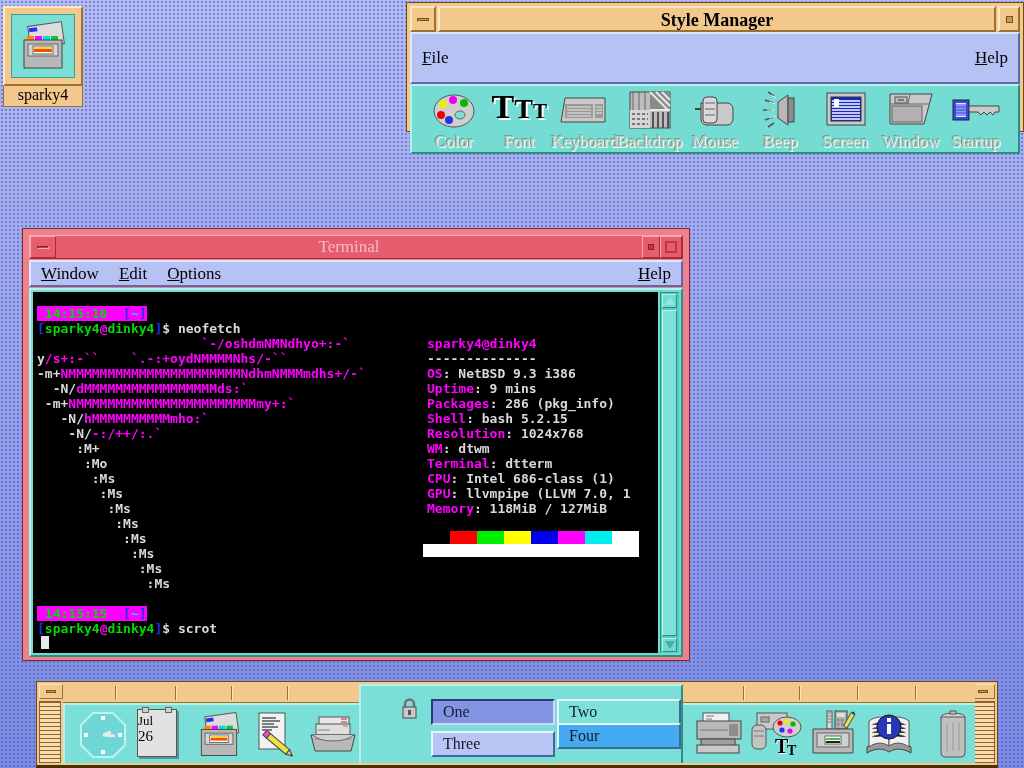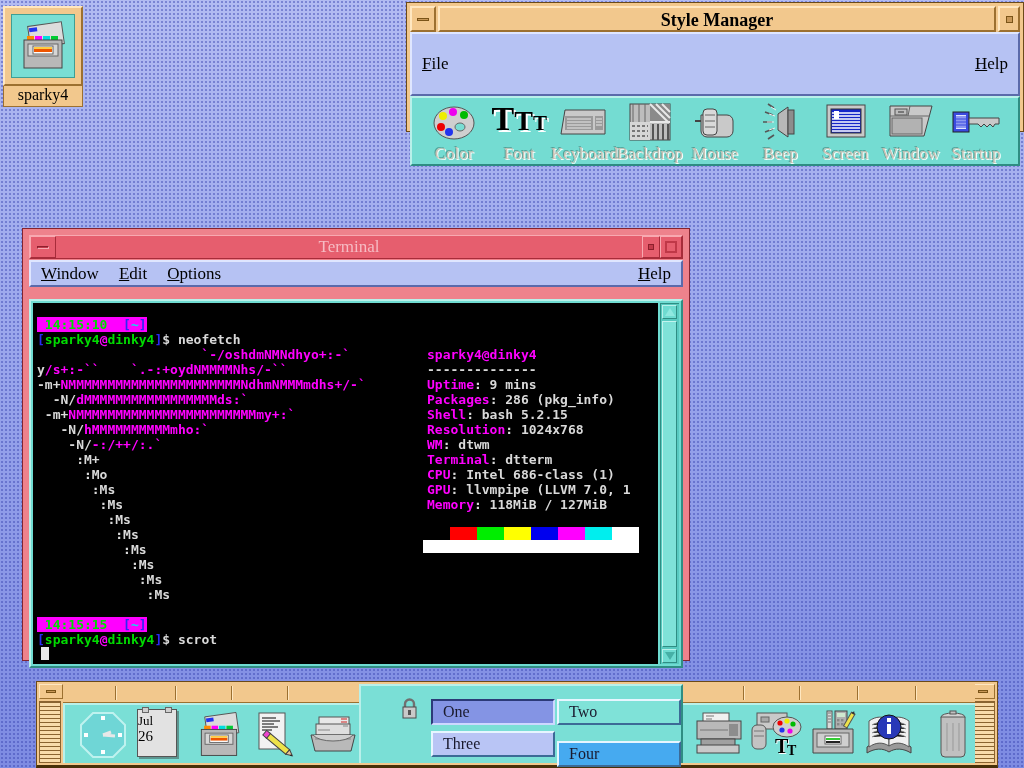--- a/index.html
+++ b/index.html
@@ -23,21 +23,21 @@
   #sparky-icon .box { width:80px; height:80px; padding:6px; }
   #sparky-icon .face { width:64px; height:64px; background:#79ded4; border:1px solid #3f9e94;
     display:flex; align-items:center; justify-content:center; }
   #sparky-icon .lbl { display:block; margin-top:0px; background:#f2c88d; border:1px solid #9c7030;
     border-top:none; font-size:16px; color:#000; padding:0 2px 2px 2px; }
 
   
   .menubar { background:#b6c2f3; display:flex; align-items:center; font-size:17px; color:#000;
     border-top:2px solid #dfe6ff; border-left:2px solid #dfe6ff;
     border-bottom:2px solid #5b6aaa; border-right:2px solid #5b6aaa; }
-  .menubar .mi { padding:20px 10px; }
+  .menubar .mi { padding:14px 10px; }
   .menubar .mi::first-letter { text-decoration:underline; }
   .menubar .spacer { flex:1; }
   .tb-btn { display:flex; align-items:center; justify-content:center; }
 
   
   #style-manager { position:absolute; left:406px; top:2px; width:618px; height:130px;
     background:#f2c88d; border:1px solid #6b4a18; padding:3px; }
   #sm-titlebar { height:26px; display:flex;font-weight:bold; }
   #sm-title { flex:1; text-align:center; font-size:18px; color:#000; line-height:24px;
     border-top:2px solid #ffe7c0; border-left:2px solid #ffe7c0;
@@ -65,21 +65,21 @@
     border-right:1px solid #a72c3a; border-bottom:1px solid #a72c3a; }
   #t-title { flex:1; text-align:center; font-size:17px; color:#f6bcc4; line-height:22px; }
   .t-btn { background:#e65e6e; border-top:1px solid #f8a9b1; border-left:1px solid #f8a9b1;
     border-right:1px solid #a72c3a; border-bottom:1px solid #a72c3a; }
   #t-menu-btn { width:26px; border-right:1px solid #a72c3a; }
   .t-dash { width:12px; height:3px; background:#c23a4a; border-top:1px solid #8d1f2c; border-left:1px solid #8d1f2c; border-bottom:1px solid #f8a9b1; border-right:1px solid #f8a9b1; }
   #t-min { width:18px; } #t-max { width:22px; }
   .t-dot { width:6px; height:6px; background:#c23a4a; border:1px solid #8d1f2c; }
   .t-sq { width:12px; height:12px; background:transparent; border:2px solid #c03848; }
   #t-menubar { height:27px; margin-top:1px; }
-  #t-content { height:369px; margin-top:12px; background:#6fdbd1; padding:2px; display:flex;
+  #t-content { height:369px; margin-top:1px; background:#6fdbd1; padding:2px; display:flex;
     border-top:2px solid #b9f0ea; border-left:2px solid #b9f0ea;
     border-right:2px solid #2f8d83; border-bottom:2px solid #2f8d83; }
   #t-black { position:relative; flex:1; background:#000; overflow:hidden;
     font-family:"DejaVu Sans Mono", monospace; font-weight:bold; font-size:13px; }
   .tl { height:15px; line-height:15px; white-space:pre; padding-left:4px; }
   .tl .bgmag { background:#ff00ff; }
   #t-art { position:absolute; left:0; top:14px; }
   #t-info { position:absolute; left:390px; top:44px; }
   .c-w { color:#d9d9d9; } .c-m { color:#ff00ff; } .c-g { color:#00dc00; }
   .c-b { color:#2a2af5; } .c-c { color:#00e8e8; }
@@ -129,21 +129,21 @@
   
   .ws { position:absolute; width:124px; height:26px; font-size:16px; color:#1a1a2e;
     padding-left:10px; display:flex; align-items:center; cursor:pointer; }
   .ws.raised { border-top:2px solid #e6f6ff; border-left:2px solid #e6f6ff;
     border-right:2px solid #3c6a96; border-bottom:2px solid #3c6a96; }
   .ws.sunken { border-top:2px solid #2c3a78; border-left:2px solid #2c3a78;
     border-right:2px solid #cdd8ff; border-bottom:2px solid #cdd8ff; }
   #ws-0 { left:70px; top:13px; background:#8494e4; }
   #ws-1 { left:196px; top:13px; background:#7fe2d8; }
   #ws-2 { left:70px; top:45px; background:#b9c5f5; }
-  #ws-3 { left:196px; top:37px; background:#46aaf0;margin-top:18px; }
+  #ws-3 { left:196px; top:37px; background:#46aaf0; }
   #ws-lock { left:40px; top:12px; position:absolute; }
   #busy-light { position:absolute; left:326px; top:18px; width:26px; height:9px;
     background:repeating-linear-gradient(90deg,#f0e060 0 2px,#9a7838 2px 4px);
     border:1px solid #6b4a18; }
   #exit-btn { position:absolute; left:328px; top:52px; width:32px; height:24px; background:#fff;
     border:2px solid #000; color:#000; font-family:"Liberation Sans",sans-serif;
     font-size:11px; font-weight:bold; display:flex; align-items:center; justify-content:center;
     letter-spacing:-0.5px; cursor:pointer; }
   #exit-btn span { transform:scaleX(0.85); }
   .cal-body { width:40px; height:48px; background:#e2e2e2; border:1px solid #555;
@@ -352,20 +352,21 @@
             <div class="tl"><span class="c-w">             :Ms</span></div>
             <div class="tl"><span class="c-w">              :Ms</span></div>
             <div class="tl"></div>
             <div class="tl"><span class="bgmag"><span class="c-g"> 14:15:15  </span><span class="c-b">[</span><span class="c-c">~</span><span class="c-b">]</span></span></div>
             <div class="tl"><span class="c-b">[</span><span class="c-g">sparky4</span><span class="c-m">@</span><span class="c-g">dinky4</span><span class="c-b">]</span><span class="c-w">$ scrot</span></div>
             <div class="tl"><span class="cursor"></span></div>
           </div>
         <div id="t-info">
             <div class="tl"><span class="c-m">sparky4@dinky4</span></div>
             <div class="tl"><span class="c-w">--------------</span></div>
+            <div class="tl"><span class="c-m">OS</span><span class="c-w">: NetBSD 9.3 i386</span></div>
             <div class="tl"><span class="c-m">Uptime</span><span class="c-w">: 9 mins</span></div>
             <div class="tl"><span class="c-m">Packages</span><span class="c-w">: 286 (pkg_info)</span></div>
             <div class="tl"><span class="c-m">Shell</span><span class="c-w">: bash 5.2.15</span></div>
             <div class="tl"><span class="c-m">Resolution</span><span class="c-w">: 1024x768</span></div>
             <div class="tl"><span class="c-m">WM</span><span class="c-w">: dtwm</span></div>
             <div class="tl"><span class="c-m">Terminal</span><span class="c-w">: dtterm</span></div>
             <div class="tl"><span class="c-m">CPU</span><span class="c-w">: Intel 686-class (1)</span></div>
             <div class="tl"><span class="c-m">GPU</span><span class="c-w">: llvmpipe (LLVM 7.0, 1</span></div>
             <div class="tl"><span class="c-m">Memory</span><span class="c-w">: 118MiB / 127MiB</span></div>
             <div class="tl"></div>

